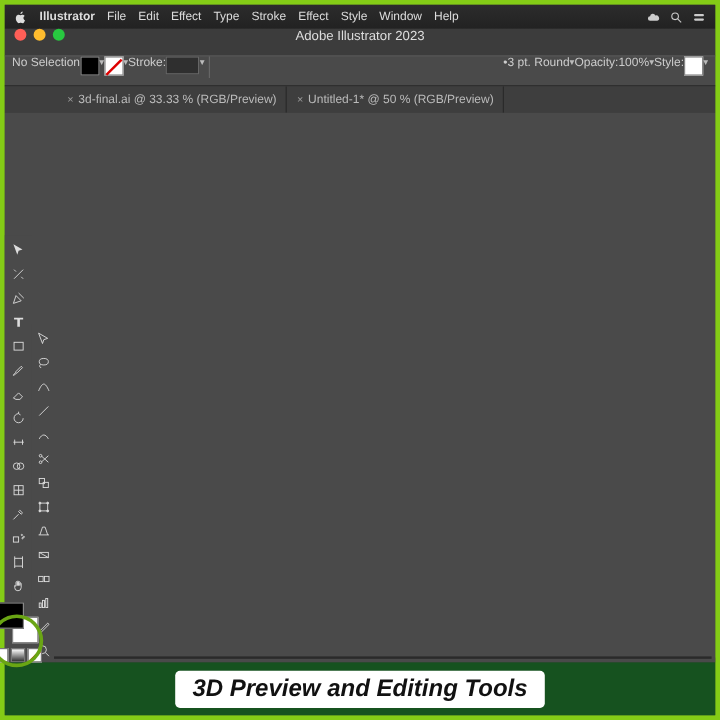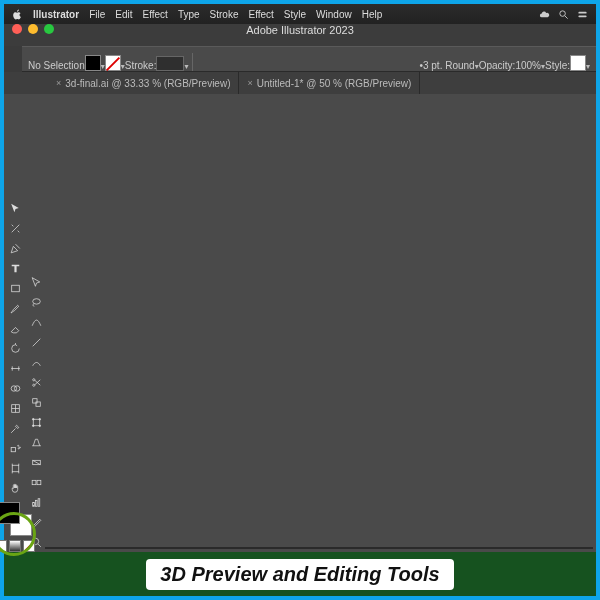--- a/index.html
+++ b/index.html
@@ -1,32 +1,32 @@
 <!DOCTYPE html>
 <html><head>
 <meta charset="utf-8">
 <style>
   * { box-sizing: border-box; margin: 0; padding: 0; }
   html, body { width: 600px; height: 600px; overflow: hidden; font-family: -apple-system, Helvetica, Arial, sans-serif; }
-  .frame { width: 600px; height: 600px; border: 4px solid #0ea5e9; background: #3a3a3a; position: relative; display: flex; flex-direction: column; }
+  .frame { width: 600px; height: 600px; border: 4px solid #84cc16; background: #3a3a3a; position: relative; display: flex; flex-direction: column; }
   
   .mac-menu { height: 20px; background: linear-gradient(#2c2c2c,#222); display: flex; align-items: center; padding: 0 8px; color: #ddd; font-size: 10px; gap: 10px; }
   .apple-icon svg { width: 11px; height: 11px; fill: #ddd; display: block; }
   .mac-menu .app { font-weight: 600; }
   .mac-menu .spacer { flex: 1; }
   .mac-status { display: flex; gap: 8px; align-items: center; }
   .mac-status svg { width: 11px; height: 11px; fill: #ccc; }
   
   .win-bar { height: 22px; background: #3c3c3c; display: flex; align-items: flex-start; padding: 0 8px; color: #ccc; font-size: 11px; position: relative; }
   .traffic { display: flex; gap: 6px; }
   .dot { width: 10px; height: 10px; border-radius: 50%; }
   .dot.red { background: #ff5f57; } .dot.yellow { background: #febc2e; } .dot.green { background: #28c840; }
   .win-title { position: absolute; left: 0; right: 0; text-align: center; pointer-events: none; font-size: 11px; color: #ddd; }
   
-  .control-bar { height: 26px; background: #4a4a4a; border-top: 1px solid #5a5a5a; border-bottom: 1px solid #2a2a2a; display: flex; align-items: flex-end; padding: 0 6px; gap: 0; color: #ccc; font-size: 10px; margin-left: 18px; }
+  .control-bar { height: 26px; background: #4a4a4a; border-top: 1px solid #5a5a5a; border-bottom: 1px solid #2a2a2a; display: flex; align-items: flex-start; padding: 0 6px; gap: 0; color: #ccc; font-size: 10px; }
   .swatch { width: 16px; height: 16px; border: 1px solid #888; }
   .swatch.black { background: #000; } .swatch.white { background: #fff; }
   .noicon { width: 16px; height: 16px; position: relative; border: 1px solid #888; background: #fff; }
   .noicon::after { content: ""; position: absolute; left: -2px; right: -2px; top: 50%; border-top: 2px solid #d00; transform: rotate(-45deg); }
   .cb-input { width: 28px; height: 15px; background: #2f2f2f; border: 1px solid #666; }
   .cb-sep { width: 1px; height: 18px; background: #666; margin: 0 4px; }
   .chev { font-size: 8px; color: #bbb; }
   
   .tab-bar { height: 22px; background: #3e3e3e; display: flex; align-items: stretch; padding-left: 44px; font-size: 10px; color: #bbb; }
   .tab { display: flex; align-items: center; gap: 4px; padding: 0 8px; border-right: 1px solid #2a2a2a; }

